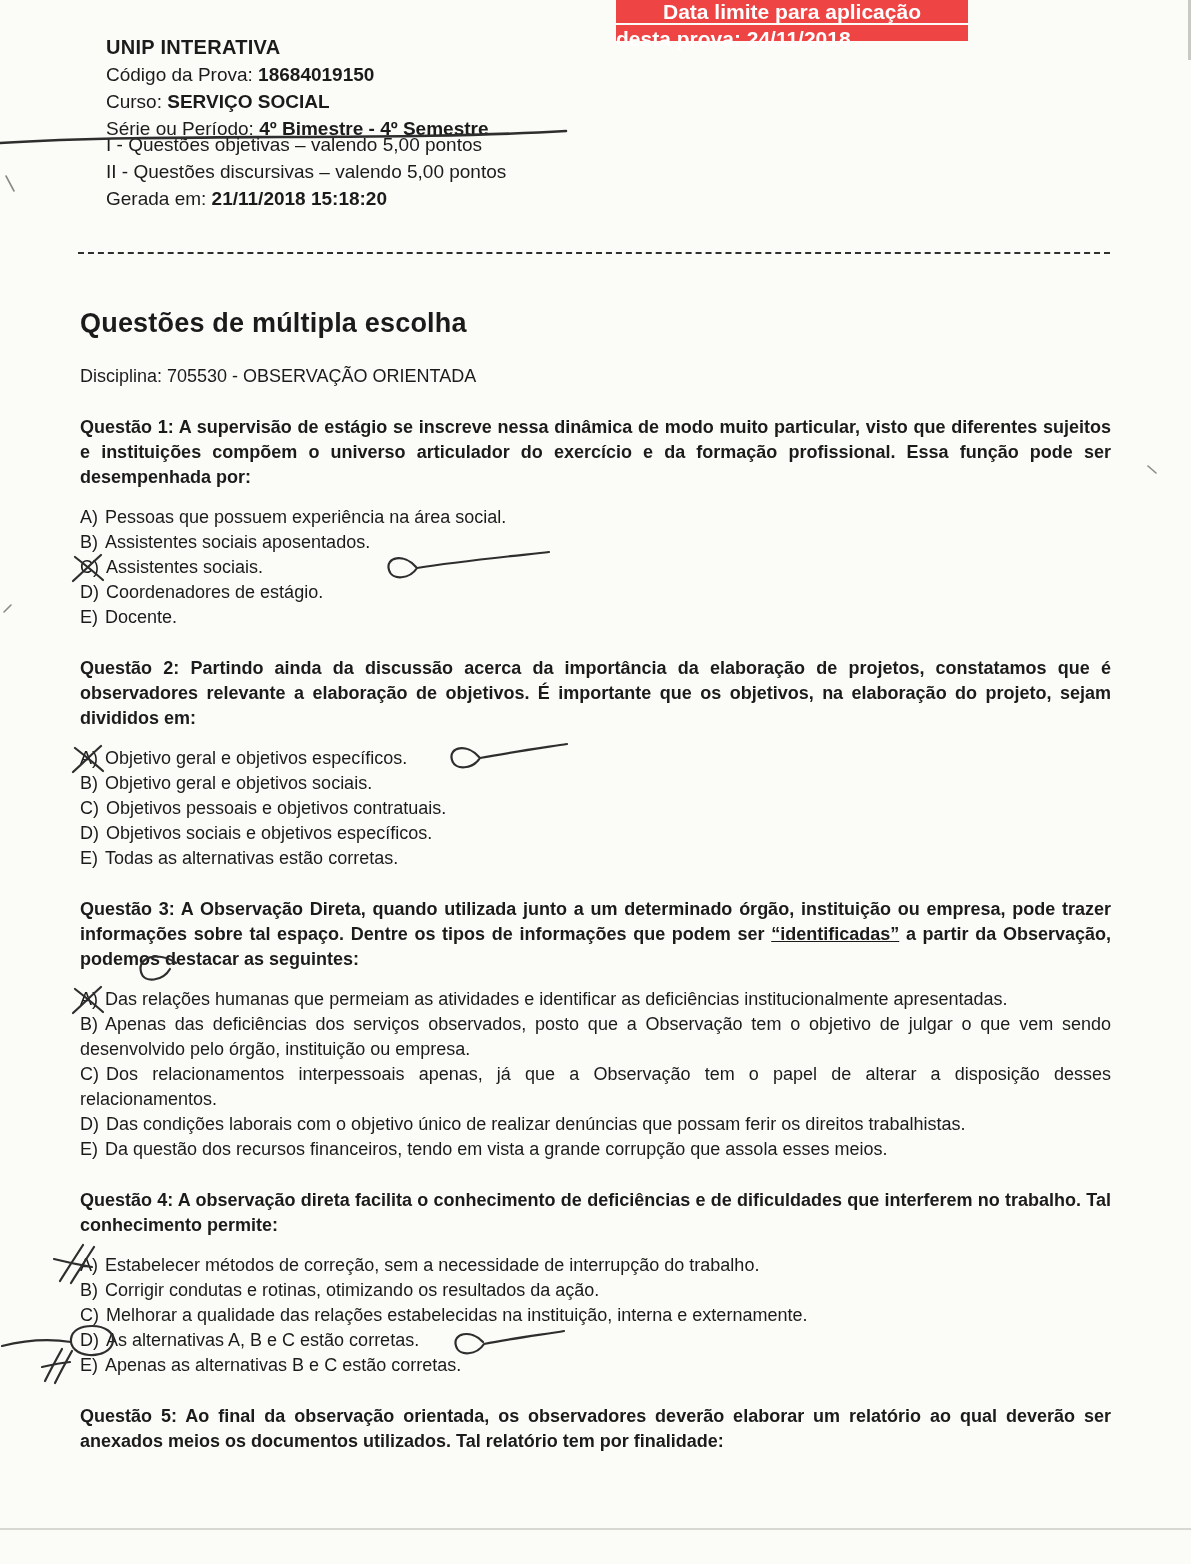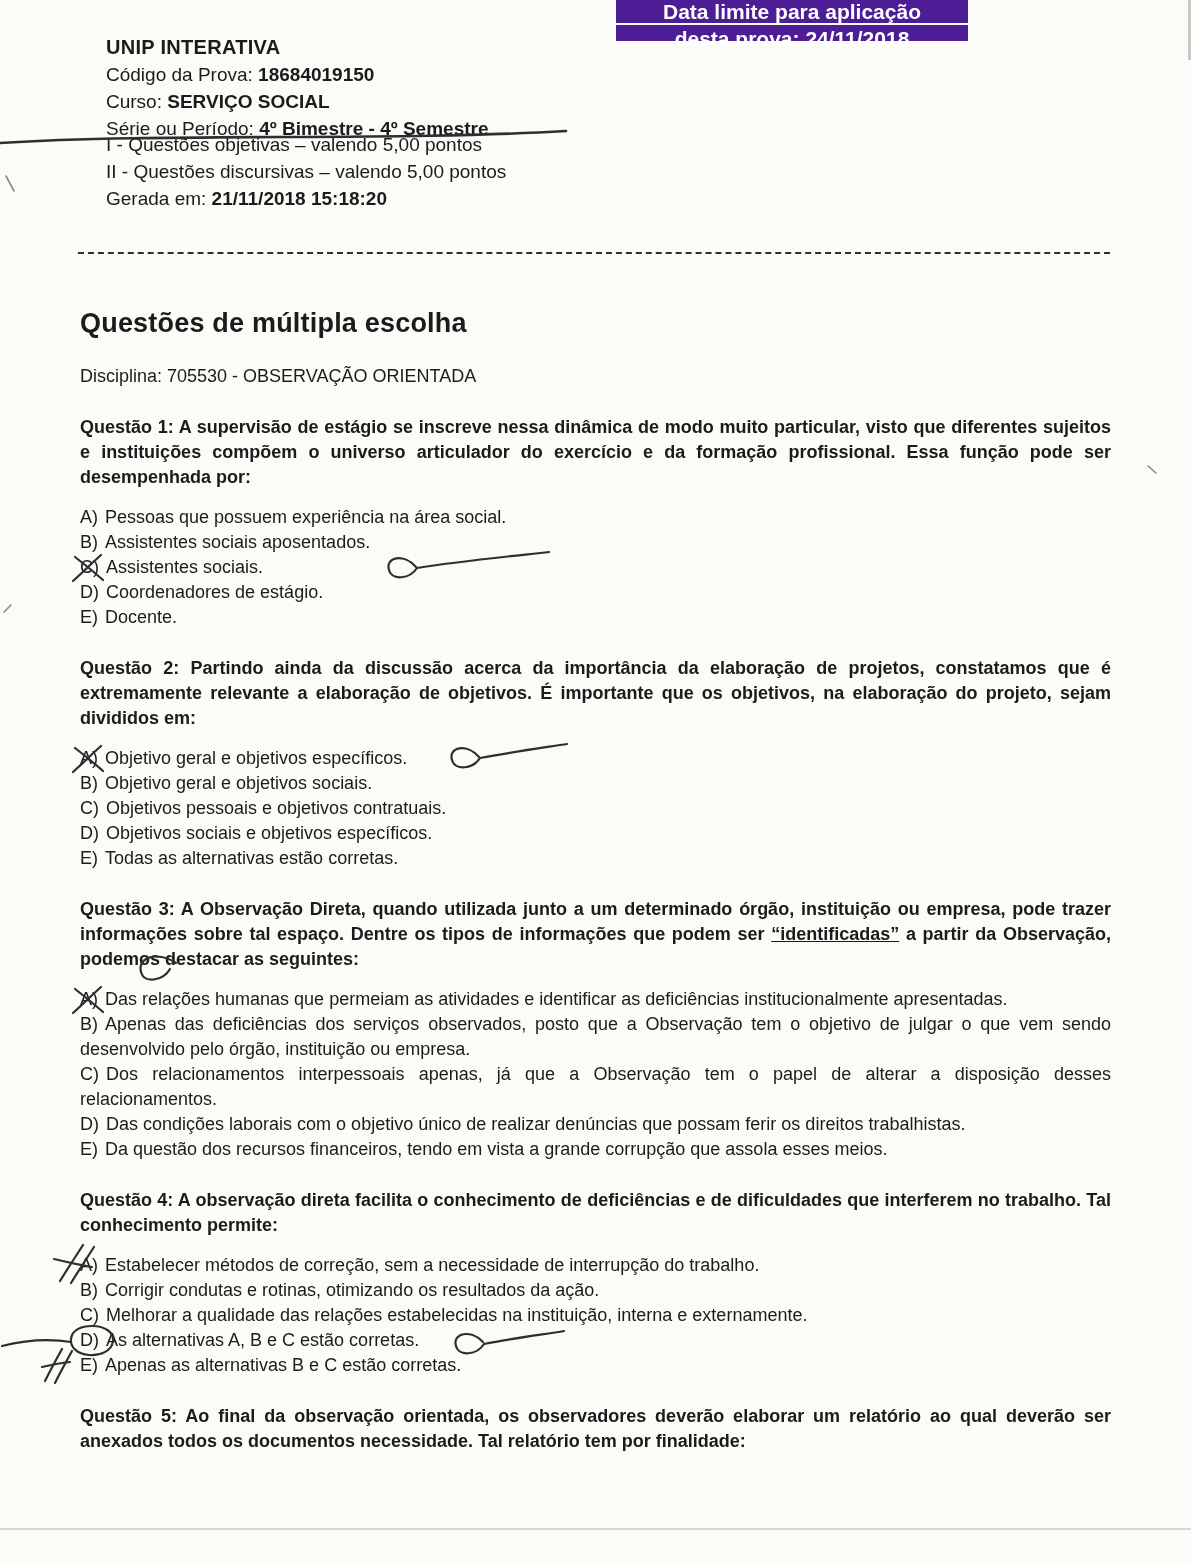--- a/index.html
+++ b/index.html
@@ -2,21 +2,21 @@
 <html><head>
 <meta charset="utf-8">
 <style>
   * { margin:0; padding:0; box-sizing:border-box; }
   html,body { background:#e9e9e6; }
   body { width:1191px; height:1564px; position:relative; font-family:"Liberation Sans", sans-serif; color:#1b1b1b; overflow:hidden; }
   .scan-page { position:absolute; inset:0; background:#fbfbf8; }
 
   
   .banner { position:absolute; left:616px; top:0; width:352px; }
-  .banner-bar { background:#4c1d95; color:#fff; font-weight:bold; font-size:21px; text-align:center; }
+  .banner-bar { background:#ef4444; color:#fff; font-weight:bold; font-size:21px; }
   .banner-bar-top { height:23px; overflow:hidden; display:flex; align-items:flex-end; justify-content:center; }
   .banner-bar-top span { display:block; line-height:26px; margin-bottom:-2px; }
   .banner-bar-bottom { height:16px; line-height:27px; margin-top:2px; }
 
   
   .header-block { position:absolute; left:80px; top:34px; font-size:19px; line-height:27px; }
   .h-line { white-space:nowrap;margin-left:26px; }
   .h-inst { font-weight:bold; font-size:20px; letter-spacing:.3px; }
   .h-val { font-weight:bold; }
   .h-overlap { margin-top:-11px; }
@@ -77,21 +77,21 @@
     <div class="question">
       <p class="statement">Questão 1: A supervisão de estágio se inscreve nessa dinâmica de modo muito particular, visto que diferentes sujeitos e instituições compõem o universo articulador do exercício e da formação profissional. Essa função pode ser desempenhada por:</p>
       <p class="option"><span class="opt-letter">A)</span><span>Pessoas que possuem experiência na área social.</span></p>
       <p class="option"><span class="opt-letter">B)</span><span>Assistentes sociais aposentados.</span></p>
       <p class="option"><span class="opt-letter">C)</span><span>Assistentes sociais.</span></p>
       <p class="option"><span class="opt-letter">D)</span><span>Coordenadores de estágio.</span></p>
       <p class="option"><span class="opt-letter">E)</span><span>Docente.</span></p>
     </div>
 
     <div class="question">
-      <p class="statement">Questão 2: Partindo ainda da discussão acerca da importância da elaboração de projetos, constatamos que é extremamente relevante a elaboração de objetivos. É importante que os objetivos, na elaboração do projeto, sejam divididos em:</p>
+      <p class="statement">Questão 2: Partindo ainda da discussão acerca da importância da elaboração de projetos, constatamos que é observadores relevante a elaboração de objetivos. É importante que os objetivos, na elaboração do projeto, sejam divididos em:</p>
       <p class="option"><span class="opt-letter">A)</span><span>Objetivo geral e objetivos específicos.</span></p>
       <p class="option"><span class="opt-letter">B)</span><span>Objetivo geral e objetivos sociais.</span></p>
       <p class="option"><span class="opt-letter">C)</span><span>Objetivos pessoais e objetivos contratuais.</span></p>
       <p class="option"><span class="opt-letter">D)</span><span>Objetivos sociais e objetivos específicos.</span></p>
       <p class="option"><span class="opt-letter">E)</span><span>Todas as alternativas estão corretas.</span></p>
     </div>
 
     <div class="question">
       <p class="statement"><span>Questão 3: A Observação Direta, quando utilizada junto a um determinado órgão, instituição ou empresa, pode trazer informações sobre tal espaço. Dentre os tipos de informações que podem ser </span><span class="u">“identificadas”</span><span> a partir da Observação, podemos destacar as seguintes:</span></p>
       <p class="option"><span class="opt-letter">A)</span><span>Das relações humanas que permeiam as atividades e identificar as deficiências institucionalmente apresentadas.</span></p>
@@ -104,21 +104,21 @@
     <div class="question">
       <p class="statement">Questão 4: A observação direta facilita o conhecimento de deficiências e de dificuldades que interferem no trabalho. Tal conhecimento permite:</p>
       <p class="option"><span class="opt-letter">A)</span><span>Estabelecer métodos de correção, sem a necessidade de interrupção do trabalho.</span></p>
       <p class="option"><span class="opt-letter">B)</span><span>Corrigir condutas e rotinas, otimizando os resultados da ação.</span></p>
       <p class="option"><span class="opt-letter">C)</span><span>Melhorar a qualidade das relações estabelecidas na instituição, interna e externamente.</span></p>
       <p class="option"><span class="opt-letter">D)</span><span>As alternativas A, B e C estão corretas.</span></p>
       <p class="option"><span class="opt-letter">E)</span><span>Apenas as alternativas B e C estão corretas.</span></p>
     </div>
 
     <div class="question">
-      <p class="statement">Questão 5: Ao final da observação orientada, os observadores deverão elaborar um relatório ao qual deverão ser anexados todos os documentos necessidade. Tal relatório tem por finalidade:</p>
+      <p class="statement">Questão 5: Ao final da observação orientada, os observadores deverão elaborar um relatório ao qual deverão ser anexados meios os documentos utilizados. Tal relatório tem por finalidade:</p>
     </div>
 
   </div>
 
   <svg class="pen-overlay" width="1191" height="1564" viewBox="0 0 1191 1564">
 
     <path class="pen pen-heavy" d="M 0 143 C 160 133, 400 141, 566 131"></path>
 
     <g>
       <path class="pen" d="M 75 557 C 84 564, 94 572, 103 580"></path>

